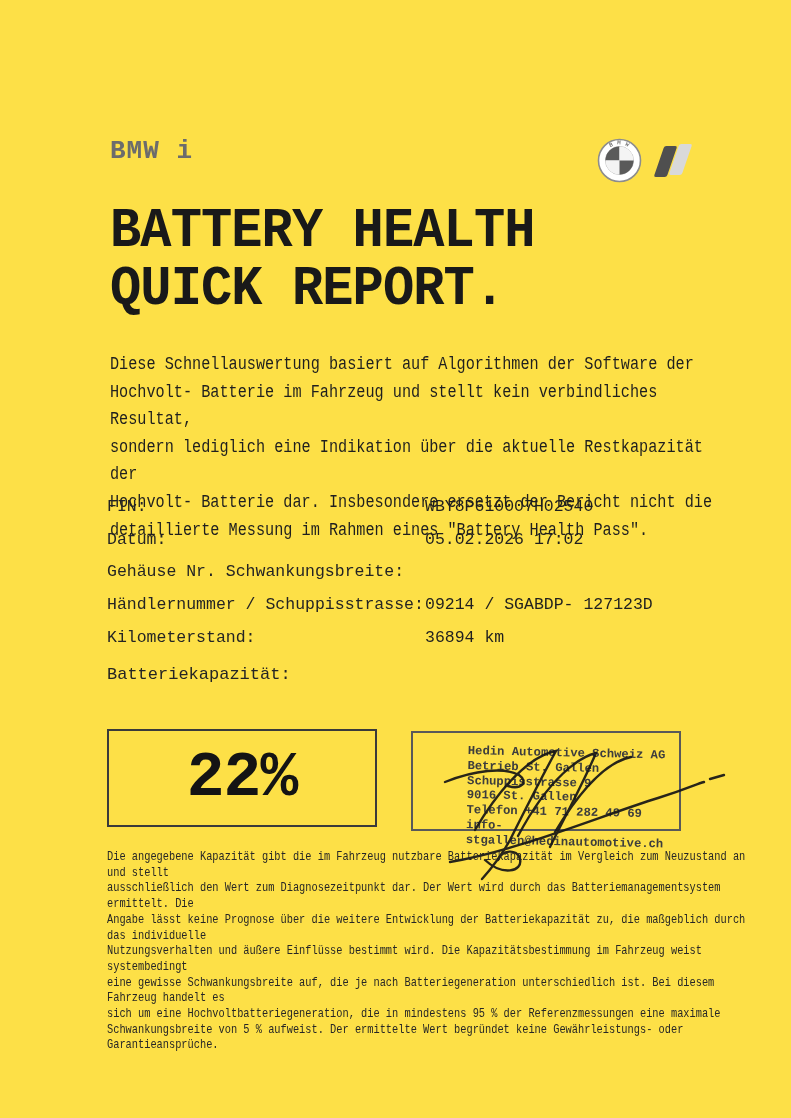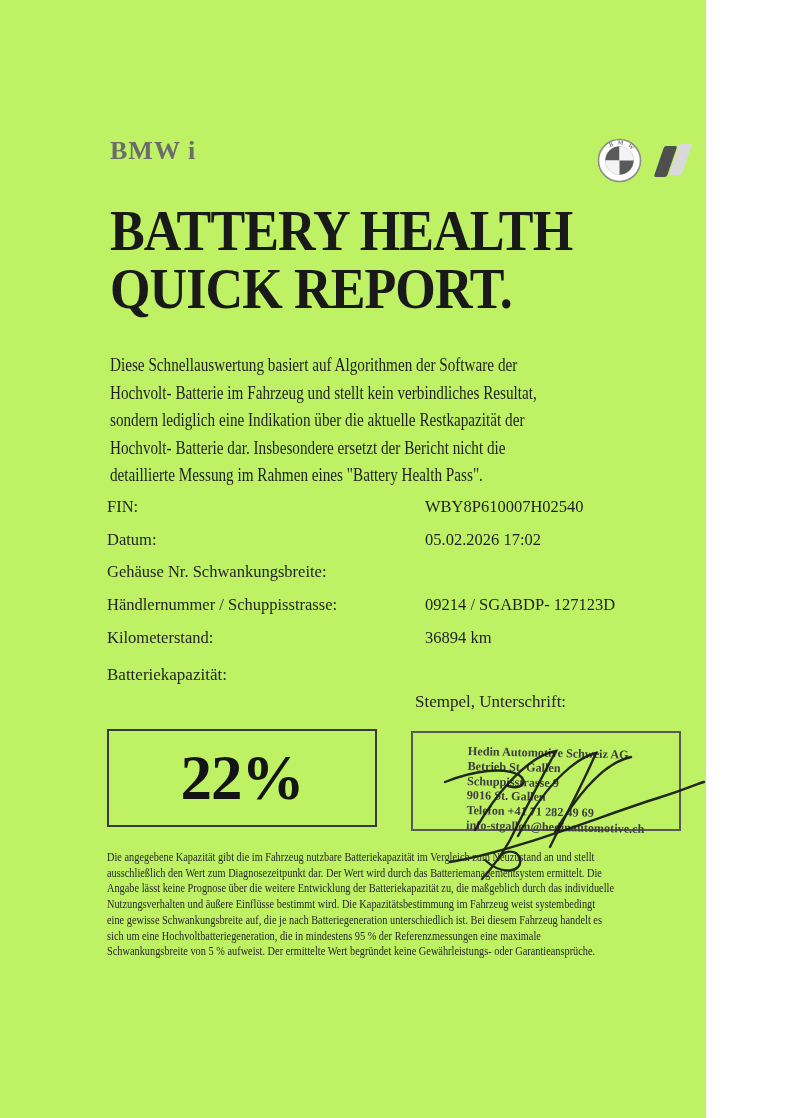--- a/index.html
+++ b/index.html
@@ -1,18 +1,18 @@
 <!DOCTYPE html>
 <html><head>
 <meta charset="utf-8">
 <style>
   html,body{margin:0;padding:0;background:#ffffff;}
   #page{
-    position:relative;width:706px;height:1118px;background:#bef264;
-    font-family:Liberation Serif, serif;
+    position:relative;width:791px;height:1118px;background:#fde047;
+    font-family:Liberation Mono, monospace;
     color:#1e1e1e;overflow:hidden;
   }
   
   .brand{
     position:absolute;left:110px;top:136px;
     font-size:26px;font-weight:700;letter-spacing:1px;color:#6c6c6c;
   }
   .roundel{position:absolute;left:597px;top:138px;}
   .slash{position:absolute;border-radius:2px;}
   .slash-dark{left:659px;top:146px;width:13px;height:31px;background:#4f4f4f;transform:skewX(-19deg);}
@@ -114,21 +114,20 @@
       <span class="flabel">Kilometerstand:</span>
       <span class="fvalue">36894 km</span>
     </div>
   </div>
 
   <div class="seclabel cap-label">Batteriekapazität:</div>
   <div class="cap-box">
     <span class="cap-value">22%</span>
   </div>
 
-  <div class="seclabel stamp-label">Stempel, Unterschrift:</div>
   <div class="stamp-box"></div>
   <div class="stamp-text">Hedin Automotive Schweiz AG
 Betrieb St. Gallen
 Schuppisstrasse 9
 9016 St. Gallen
 Telefon +41 71 282 49 69
 info-stgallen@hedinautomotive.ch</div>
 
   <svg class="signature" width="400" height="170" viewBox="0 0 400 170">
     <g fill="none" stroke="#161616" stroke-width="2.4" stroke-linecap="round" opacity="0.92">

